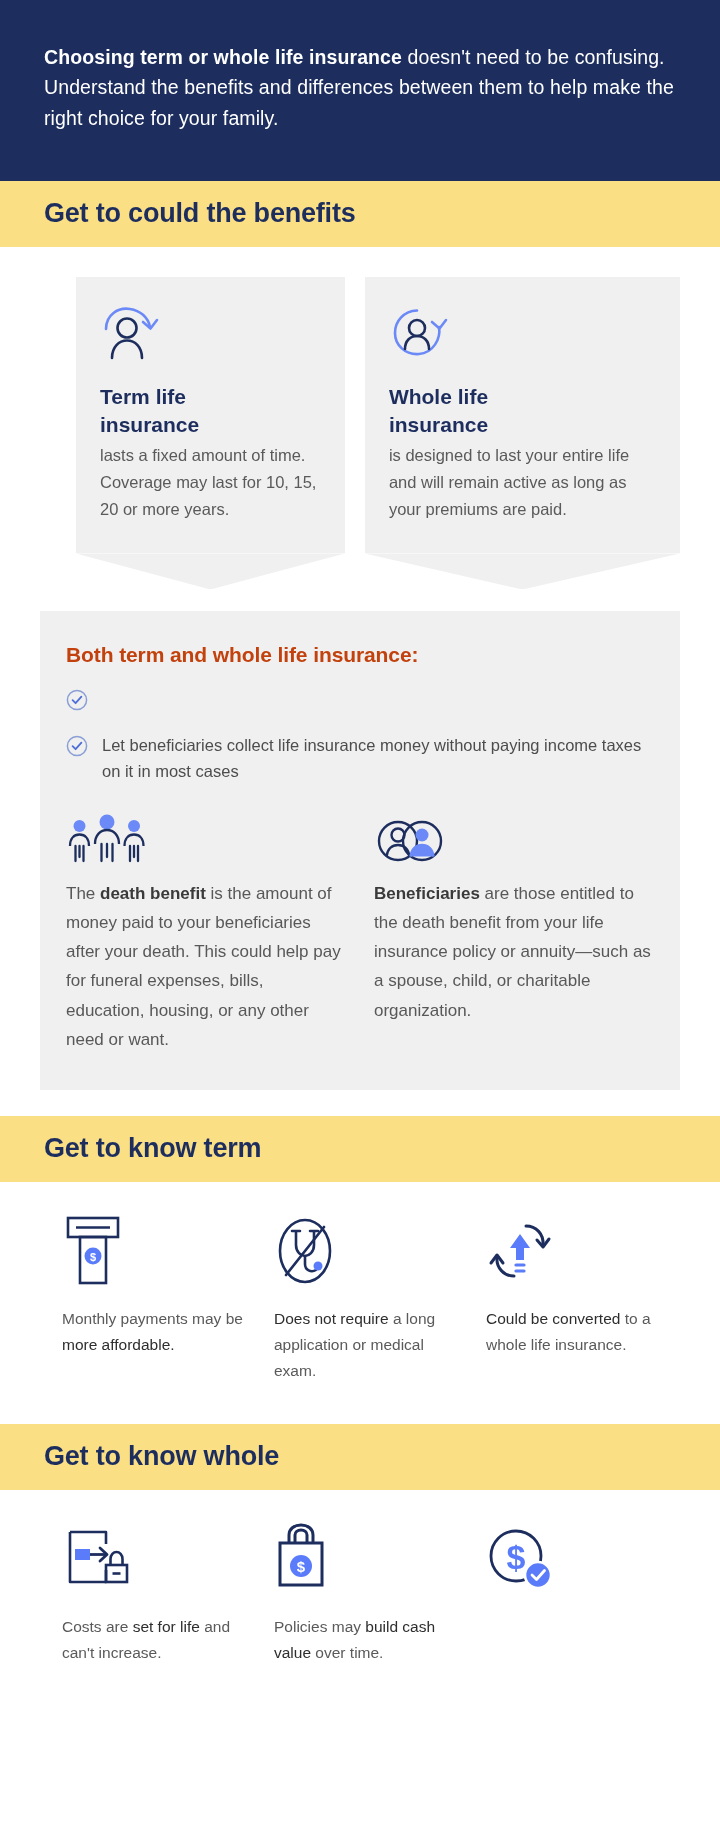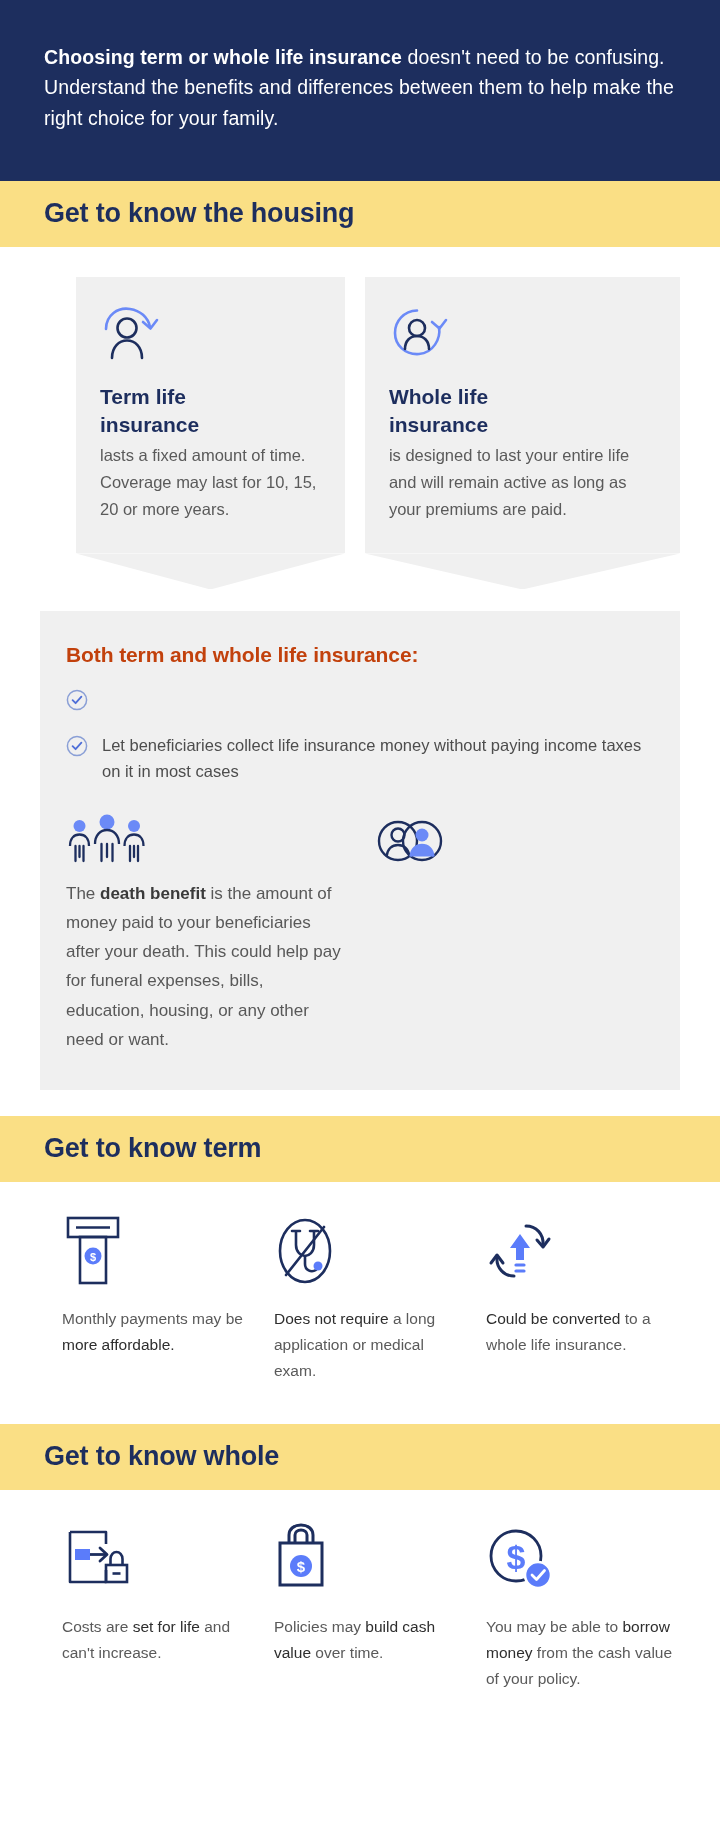--- a/index.html
+++ b/index.html
@@ -149,21 +149,21 @@
 </head>
 <body>
 
 <div class="hero">
   <p class="hero-text">
     <b>Choosing term or whole life insurance</b><span> doesn't need to be confusing. Understand the benefits and differences between them to help make the right choice for your family.</span>
   </p>
 </div>
 
 <div class="band">
-  <div class="band-title">Get to know the housing</div>
+  <div class="band-title">Get to could the benefits</div>
 </div>
 
 <div class="section">
   <div class="cards-row">
 
     <div>
       <div class="card">
         <div class="card-icon">
           <svg width="66" height="60" viewBox="0 0 66 60">
             <path d="M6 26 C6 12, 18 4, 30 6 C40 7.5, 48 14, 50 24" fill="none" stroke="#6b8af7" stroke-width="2.6" stroke-linecap="round"></path>
@@ -250,20 +250,23 @@
         <div class="def-icon">
           <svg width="76" height="52" viewBox="0 0 76 52">
             <circle cx="24" cy="28" r="19" fill="none" stroke="#1d2e5e" stroke-width="2.4"></circle>
             <circle cx="24" cy="22" r="6.5" fill="none" stroke="#1d2e5e" stroke-width="2.4"></circle>
             <path d="M12.5 43.5 C13.5 36, 18 32, 24 32 C30 32, 34.5 36, 35.5 43.5" fill="none" stroke="#1d2e5e" stroke-width="2.4"></path>
             <circle cx="48" cy="28" r="19" fill="none" stroke="#1d2e5e" stroke-width="2.4"></circle>
             <circle cx="48" cy="22" r="6.5" fill="#6b8af7"></circle>
             <path d="M36.5 43.5 C37.5 36, 42 32, 48 32 C54 32, 58.5 36, 59.5 43.5" fill="#6b8af7" stroke="#6b8af7" stroke-width="2.4"></path>
           </svg>
         </div>
+        <div class="def-text">
+          <span></span><b>Beneficiaries</b><span> are those entitled to the death benefit from your life insurance policy or annuity—such as a spouse, child, or charitable organization.</span>
+        </div>
       </div>
 
     </div>
   </div>
 </div>
 
 <div style="height:26px;background:#ffffff"></div>
 
 <div class="band">
   <div class="band-title">Get to know term</div>
@@ -361,20 +364,17 @@
 
   <div class="feature">
     <div class="feature-icon">
       <svg width="70" height="70" viewBox="0 0 70 70">
         <circle cx="30" cy="32" r="25" fill="none" stroke="#1d2e5e" stroke-width="2.8"></circle>
         <text x="30" y="45" font-size="34" font-weight="bold" fill="#5b7cfa" text-anchor="middle" font-family="'Liberation Sans',sans-serif">$</text>
         <circle cx="52" cy="51" r="13" fill="#5b7cfa" stroke="#ffffff" stroke-width="2.6"></circle>
         <path d="M46 51 L50.5 55.5 L58.5 46.5" fill="none" stroke="#ffffff" stroke-width="2.8" stroke-linecap="round" stroke-linejoin="round"></path>
       </svg>
     </div>
-    <div class="feature-text">
-      <span>You may be able to </span><b>borrow money</b><span> from the cash value of your policy.</span>
-    </div>
   </div>
 
 </div>
 
 <div class="spacer-bottom"></div>
 
 </body></html>

